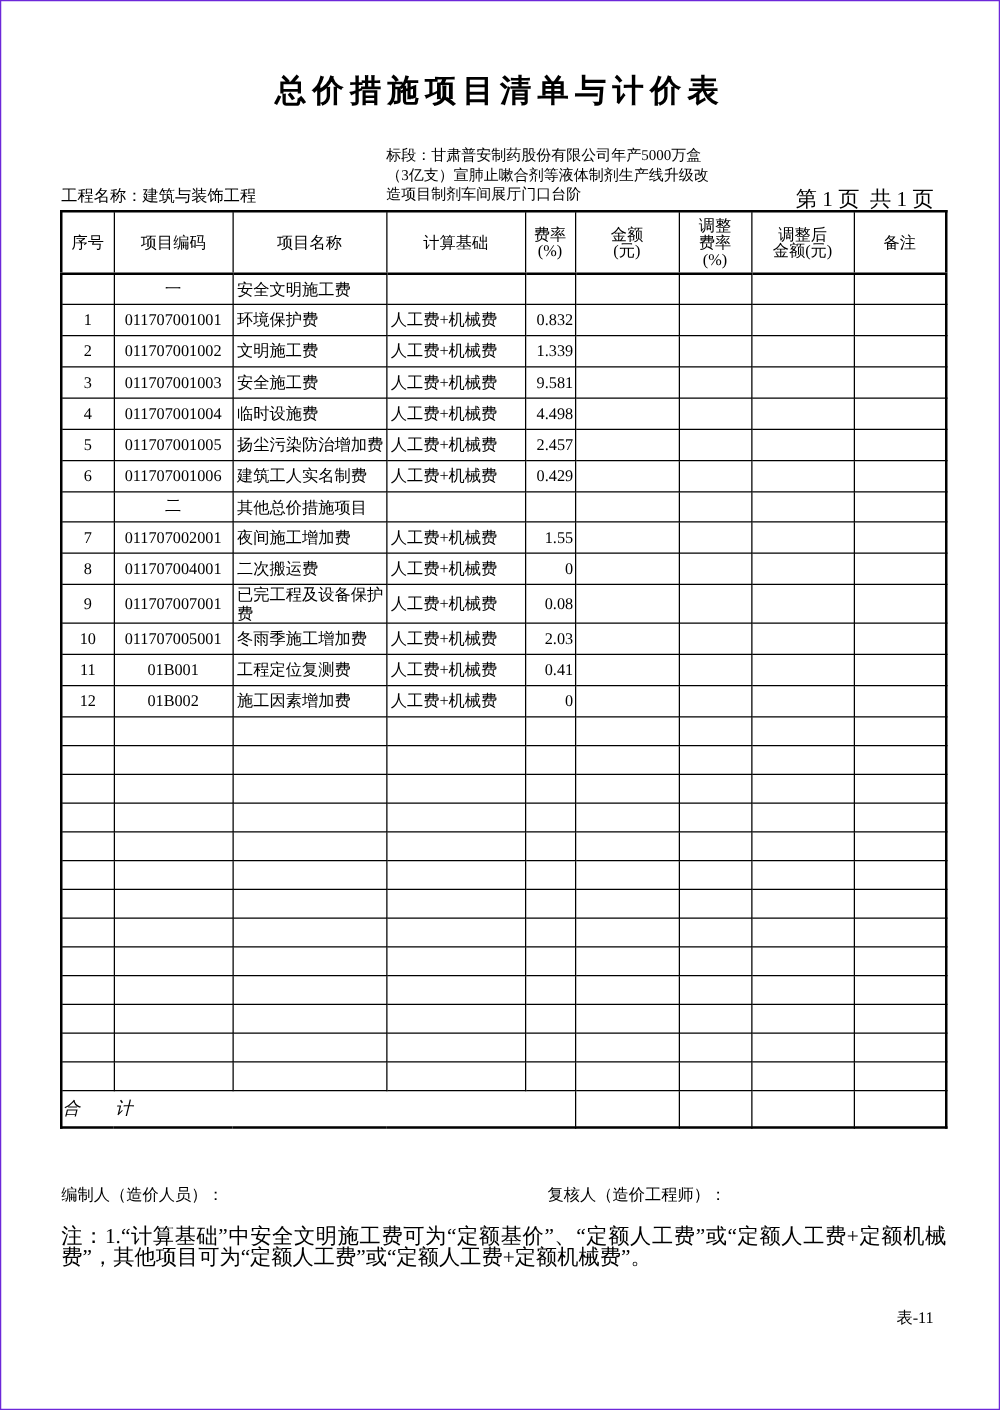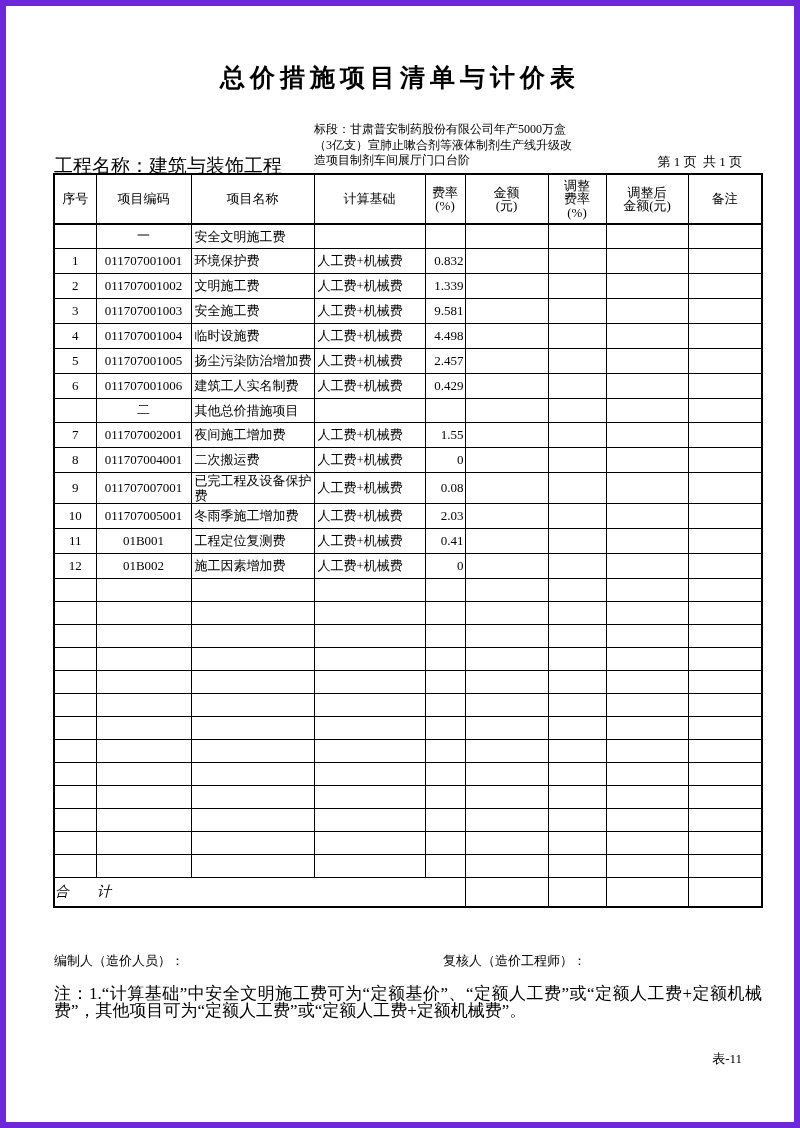--- a/index.html
+++ b/index.html
@@ -3,40 +3,40 @@
 <meta charset="utf-8">
 <style>
   * { margin: 0; padding: 0; box-sizing: border-box; }
   html, body { background: #e8e8e8; }
   body { font-family: "Liberation Serif", "DejaVu Serif", serif; color: #000; }
   .page {
     position: relative;
     width: 800px; height: 1128px;
     margin: 0 auto;
     background: #ffffff;
-    border: 6px solid #6d28d9;
+    border: 1px solid #6d28d9;
     overflow: hidden;
   }
   .title {
     position: absolute; top: 55px; left: 0; right: 0;
     text-align: center;
     font-size: 25px; font-weight: 600; letter-spacing: 5px;
   }
   .project-label {
     position: absolute; left: 48px; top: 147px;
-    font-size: 19px; white-space: pre;
+    font-size: 13px; white-space: pre;
   }
   .bid-label {
     position: absolute; left: 308px; top: 116px; width: 268px;
     font-size: 12px; line-height: 15.5px;
     text-align: left;
   }
   .page-info {
     position: absolute; right: 52px; top: 147px;
-    font-size: 13px; white-space: pre;
+    font-size: 17px; white-space: pre;
   }
   table.main {
     position: absolute; left: 47px; top: 167px;
     width: 708px;
     border-collapse: collapse;
     table-layout: fixed;
     border: 2px solid #000;
     font-size: 13px;
   }
   table.main th, table.main td {

